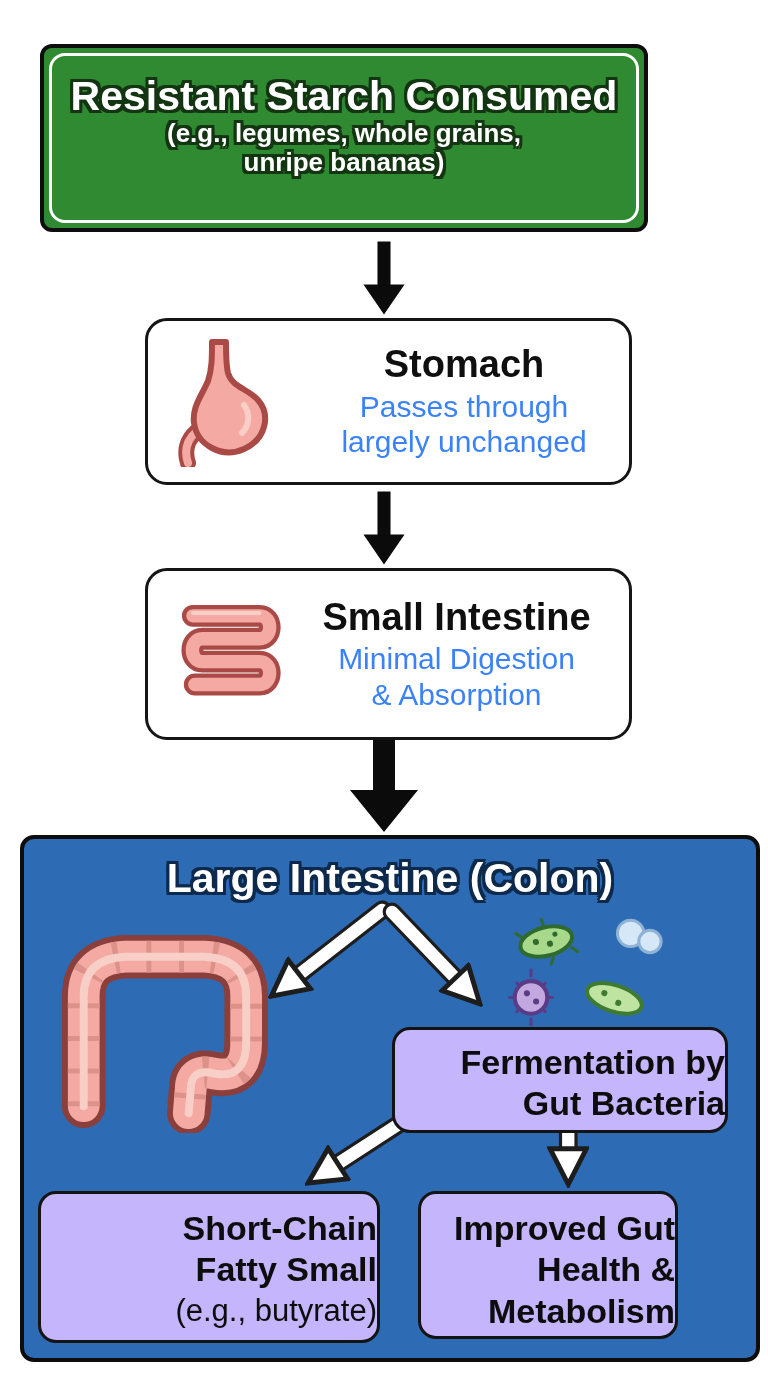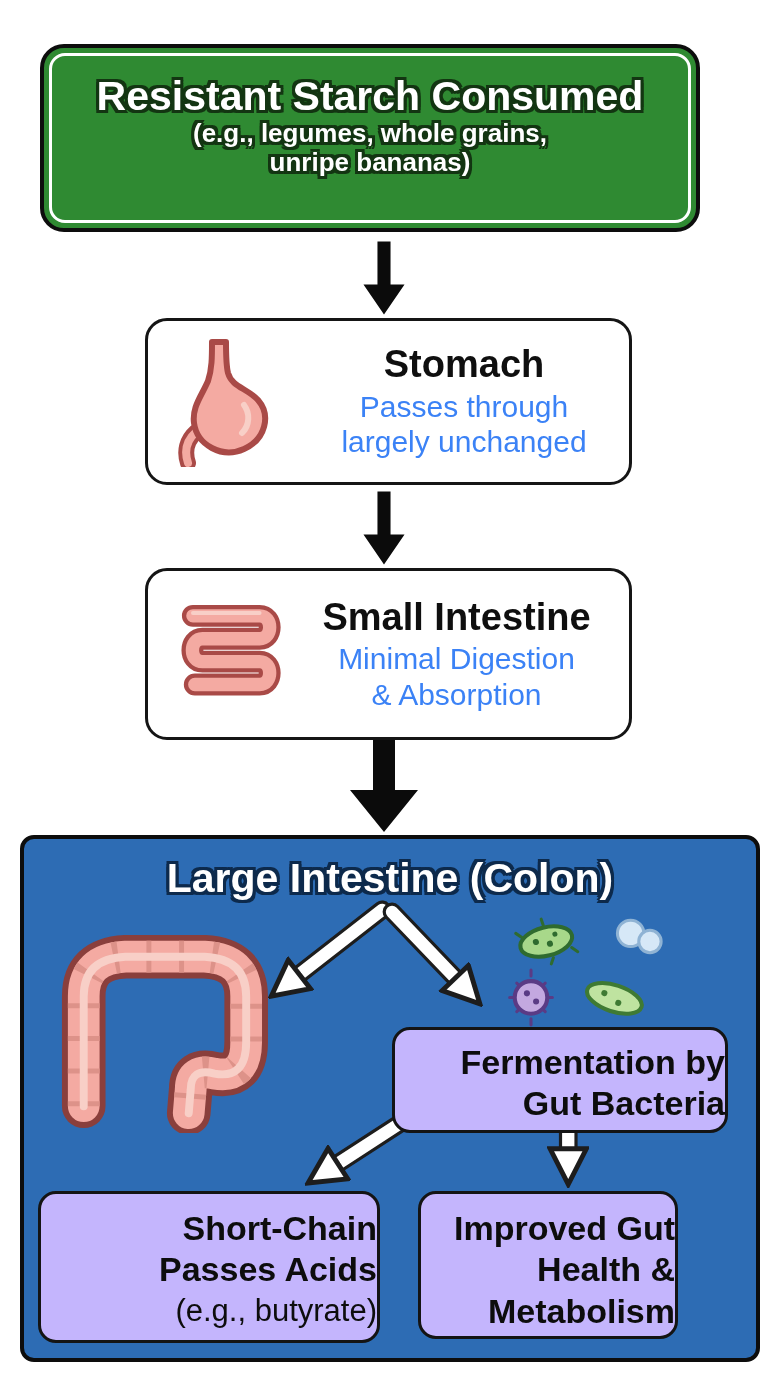--- a/index.html
+++ b/index.html
@@ -1,21 +1,21 @@
 <!DOCTYPE html>
 <html><head>
 <meta charset="utf-8">
 <style>
   * { margin:0; padding:0; box-sizing:border-box; }
   html,body { width:768px; height:1376px; background:#ffffff; font-family:"Liberation Sans",sans-serif; }
   .page { position:absolute; inset:0; width:768px; height:1376px; overflow:hidden; }
 
   
-  .hdr { position:absolute; left:40px; top:44px; width:660px; height:188px;
-         background:#2f8a32; border:4px solid #0d0d0d; border-radius:24px; text-align:center; }
+  .hdr { position:absolute; left:40px; top:44px; width:608px; height:188px;
+         background:#2f8a32; border:4px solid #0d0d0d; border-radius:12px; text-align:center; }
   .hdr-inner { position:absolute; inset:5px; border:3px solid #ffffff; border-radius:16px; pointer-events:none; }
   .outline-txt { color:#ffffff; font-weight:bold;
     text-shadow:
       -3px -3px 0 var(--oc), 0 -3px 0 var(--oc), 3px -3px 0 var(--oc),
       -3px  0   0 var(--oc), 3px  0   0 var(--oc),
       -3px  3px 0 var(--oc), 0  3px 0 var(--oc), 3px 3px 0 var(--oc); }
   .outline-green { --oc:#133512; }
   .outline-blue  { --oc:#0d2a4c; }
   .hdr-title { margin-top:26px; font-size:41px; line-height:1.1; }
   .hdr-sub   { font-size:26px; line-height:1.12; white-space:pre-line; margin-top:0; }
@@ -176,21 +176,21 @@
       </g>
     </svg>
 
     <div class="wbox ferm">
       <div class="btitle">Fermentation by
 Gut Bacteria</div>
     </div>
 
     <div class="wbox scfa">
       <div class="btitle">Short-Chain
-Passes Acids</div>
+Fatty Small</div>
       <div class="bnote">(e.g., butyrate)</div>
     </div>
 
     <div class="wbox health">
       <div class="btitle">Improved Gut
 Health &amp;
 Metabolism</div>
     </div>
   </section>
 

